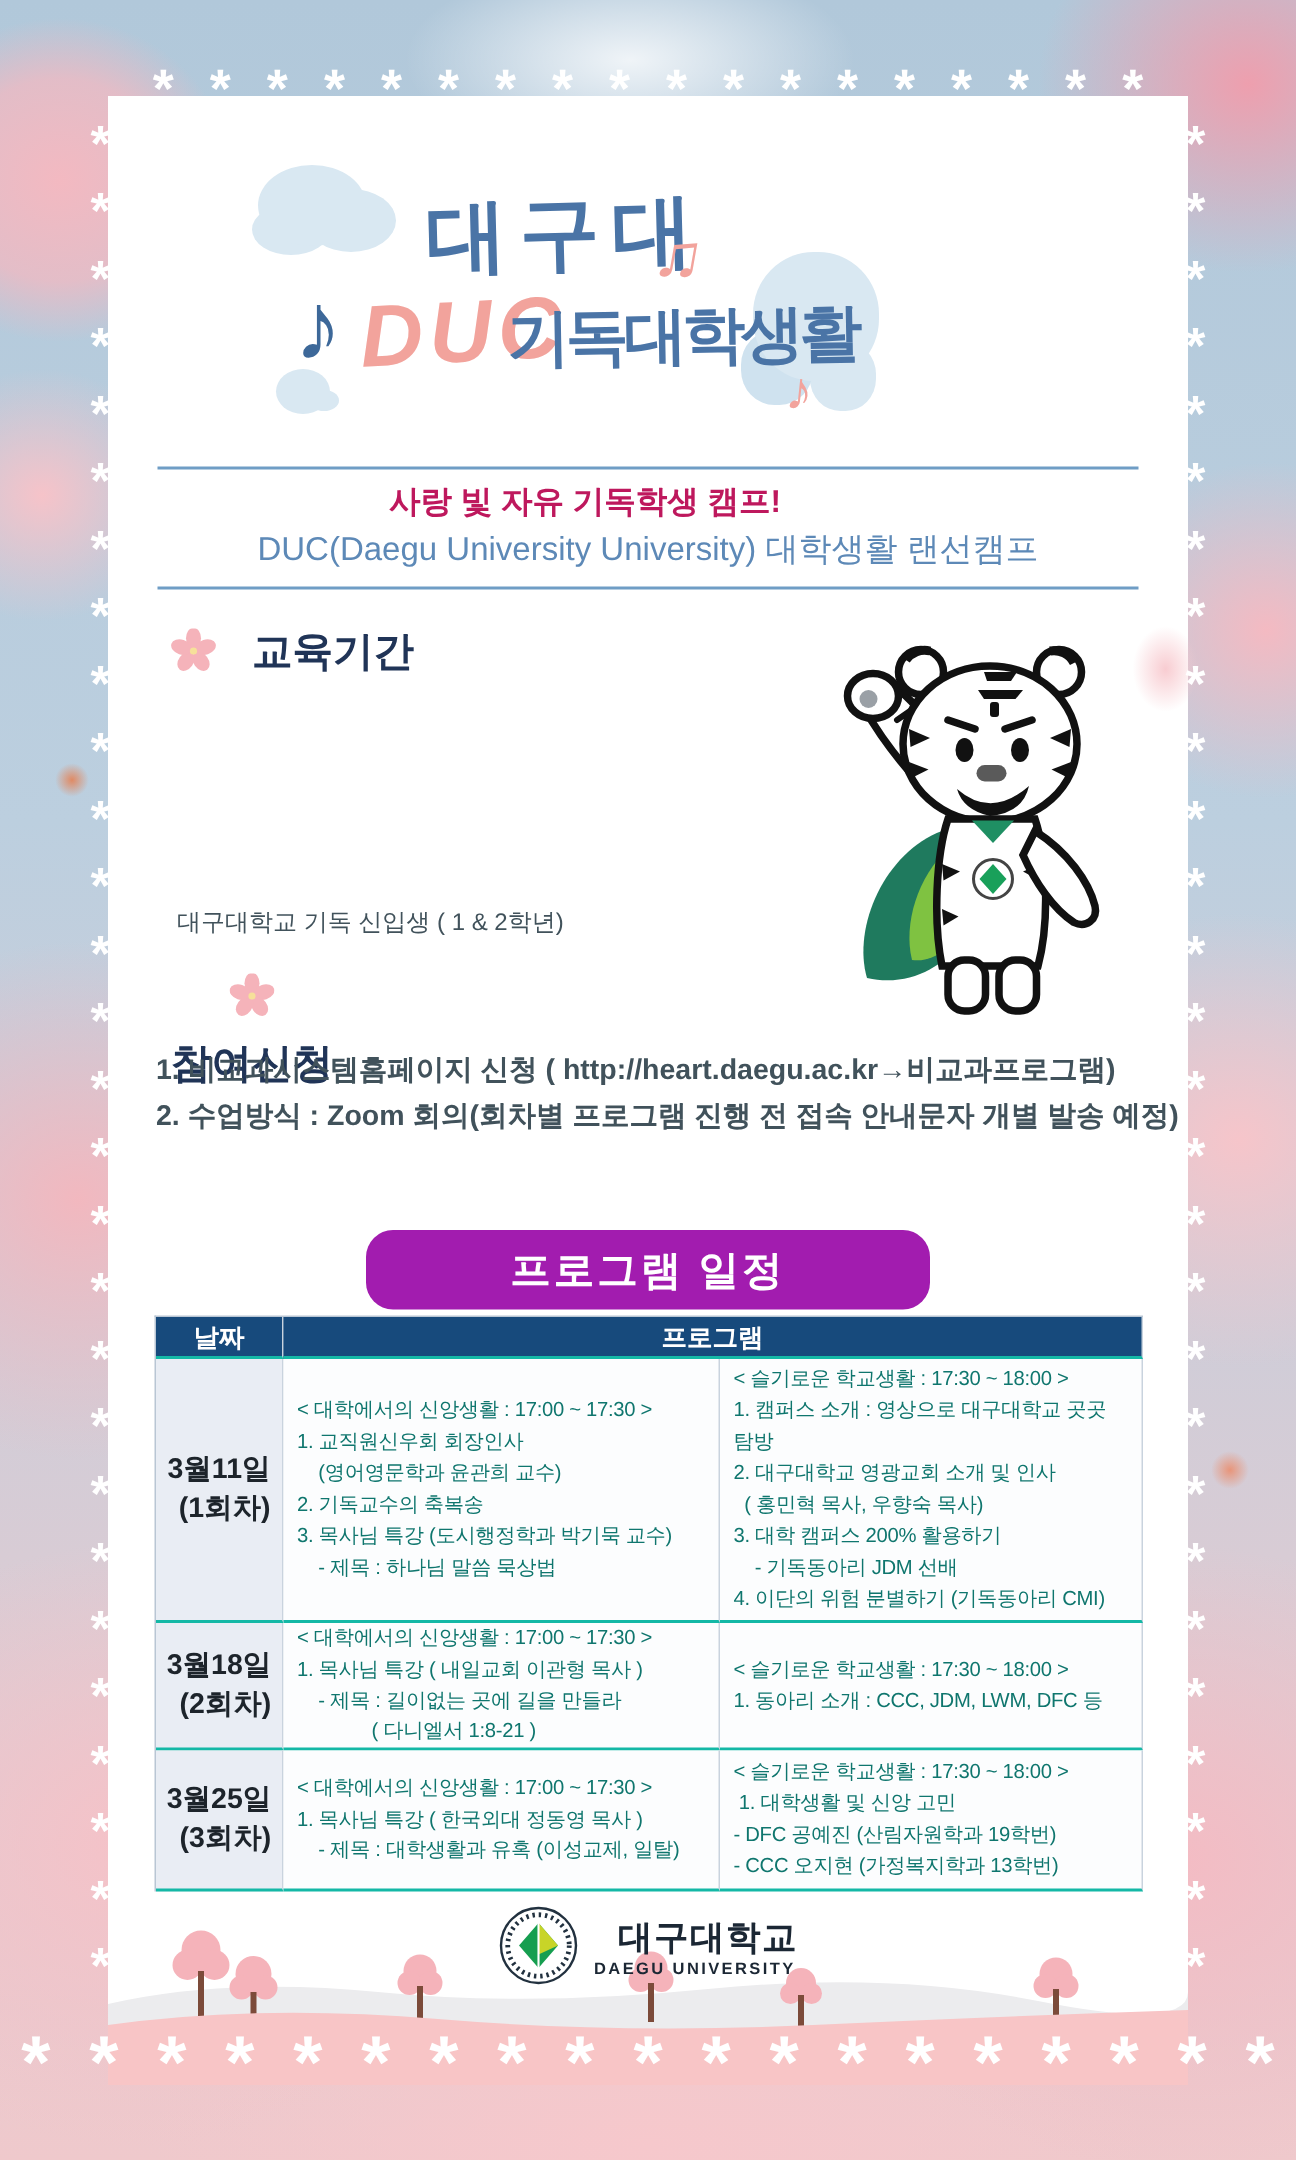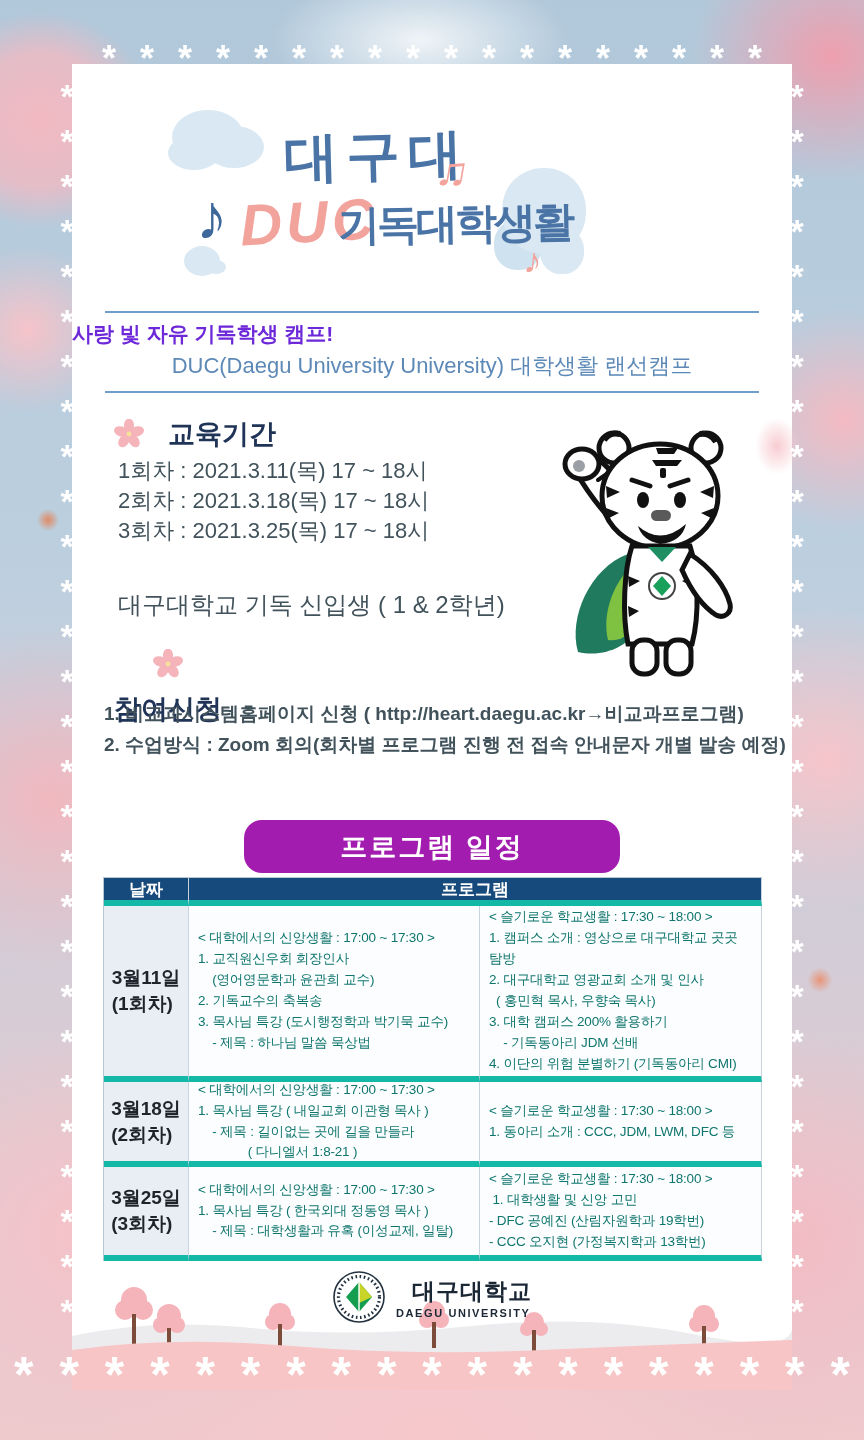--- a/index.html
+++ b/index.html
@@ -60,54 +60,54 @@
     color:#f2a39c;letter-spacing:4px;transform:rotate(-3deg);
   }
   .title-line2{
     position:absolute;left:266px;top:132px;font-size:42px;font-weight:bold;
     color:#4a74a6;letter-spacing:-3px;transform:rotate(-1deg);
   }
   .note-pink-sm{position:absolute;left:452px;top:176px;font-size:36px;color:#f2a39c;transform:rotate(6deg);}
   
   .divider{position:absolute;left:33px;width:654px;height:2px;background:#6f9dc5;}
   .div1{top:247px;} .div2{top:327px;}
-  .subtitle1{position:absolute;left:0;top:256px;width:636px;
-    font-size:21px;font-weight:600;color:#6d28d9;}
+  .subtitle1{position:absolute;left:0;top:256px;width:636px;text-align:center;
+    font-size:21px;font-weight:600;color:#be185d;}
   .subtitle2{position:absolute;left:0;top:287px;width:720px;text-align:center;
     font-size:22px;color:#5d89b7;}
   
   .sec-head{position:absolute;display:flex;align-items:center;gap:12px;
     font-size:27px;font-weight:bold;color:#203457;}
   .sec-head svg{display:block;}
   .h-period{left:42px;top:352px;gap:24px;}
   .h-target{left:42px;top:500px;}
   .h-apply{left:42px;top:585px;flex-direction:column;}
   .sec-body{position:absolute;color:#41525b;white-space:pre-wrap;}
   .b-period{left:46px;top:392px;font-size:22px;line-height:30px;}
-  .b-target{left:46px;top:525px;font-size:24px;}
+  .b-target{left:46px;top:541px;font-size:16px;}
   .b-apply{left:32px;top:634px;font-size:19px;line-height:31px;font-weight:bold;}
   
   .mascot{position:absolute;left:456px;top:352px;}
   
   .pill{
     position:absolute;left:172px;top:756px;width:376px;height:53px;border-radius:18px;
     background:#a21caf;color:#fff;font-size:27px;font-weight:bold;letter-spacing:2px;
     display:flex;align-items:center;justify-content:center;
   }
   .sched{
     position:absolute;left:31px;top:813px;width:658px;
     display:grid;grid-template-columns:85px 291px 282px;
     border:1px solid #b9c6d4;border-right:none;border-bottom:none;
   }
-  .sched > div{border-right:1px solid #c9d3de;border-bottom:6px solid #14b8a6;box-sizing:border-box;}
+  .sched > div{border-right:1px solid #c9d3de;border-bottom:2px solid #14b8a6;box-sizing:border-box;}
   .th{background:#174a7c;color:#fff;font-weight:bold;font-size:17px;
     display:flex;align-items:center;justify-content:center;height:28px;}
   .th-program{grid-column:2/4;}
   .td-date{background:#e9edf4;color:#1d242b;font-weight:bold;font-size:19px;line-height:26px;
-    display:flex;align-items:center;justify-content:center;text-align:left;white-space:pre-wrap;}
+    display:flex;align-items:center;justify-content:center;text-align:right;white-space:pre-wrap;}
   .td-prog{background:#fcfdfe;color:#0f766e;font-size:13.5px;line-height:1.55;letter-spacing:-0.2px;
     padding:6px 9px;white-space:pre-wrap;display:flex;align-items:center;}
   .r1{height:176px;} .r2{height:85px;} .r3{height:94px;}
   
   .logo{
     position:absolute;left:0;top:1206px;width:720px;display:flex;align-items:center;
     justify-content:center;gap:10px;z-index:3;
   }
   .logo-text .ko{font-size:23px;font-weight:800;color:#1b2734;letter-spacing:1px;padding-left:16px;}
   .logo-text .en{font-size:11px;font-weight:bold;color:#1b2734;letter-spacing:1.6px;}
@@ -200,23 +200,20 @@
           <ellipse cx="15" cy="6.5" rx="5" ry="7"></ellipse>
           <ellipse cx="15" cy="6.5" rx="5" ry="7" transform="rotate(72 15 15)"></ellipse>
           <ellipse cx="15" cy="6.5" rx="5" ry="7" transform="rotate(144 15 15)"></ellipse>
           <ellipse cx="15" cy="6.5" rx="5" ry="7" transform="rotate(216 15 15)"></ellipse>
           <ellipse cx="15" cy="6.5" rx="5" ry="7" transform="rotate(288 15 15)"></ellipse>
         </g>
         <circle cx="15" cy="15" r="2.4" fill="#f6e09a"></circle>
       </svg>
       <span>교육기간</span>
     </div>
-    <div class="sec-body b-period">1회차 : 2021.3.11(목) 17 ~ 18시
-2회차 : 2021.3.18(목) 17 ~ 18시
-3회차 : 2021.3.25(목) 17 ~ 18시</div>
 
     <svg class="mascot" width="244" height="264" viewBox="0 0 244 264">
 
       <path d="M100,138 C62,152 40,202 50,236 C76,242 100,230 112,212 Z" fill="#1f7a5e"></path>
       <path d="M104,150 C84,168 74,200 80,224 C96,226 108,214 114,198 Z" fill="#7fc241"></path>
 
       <path d="M100,122 C76,98 58,74 48,56 C44,46 50,36 60,38 C76,42 98,72 114,100 Z" fill="#ffffff" stroke="#111" stroke-width="5"></path>
       <path d="M80,78 l14,-10 M70,64 l13,-9" stroke="#111" stroke-width="4" stroke-linecap="round"></path>
       <ellipse cx="54" cy="48" rx="17" ry="15" fill="#ffffff" stroke="#111" stroke-width="5"></ellipse>
       <circle cx="51" cy="50" r="6" fill="#9aa0a6"></circle>

